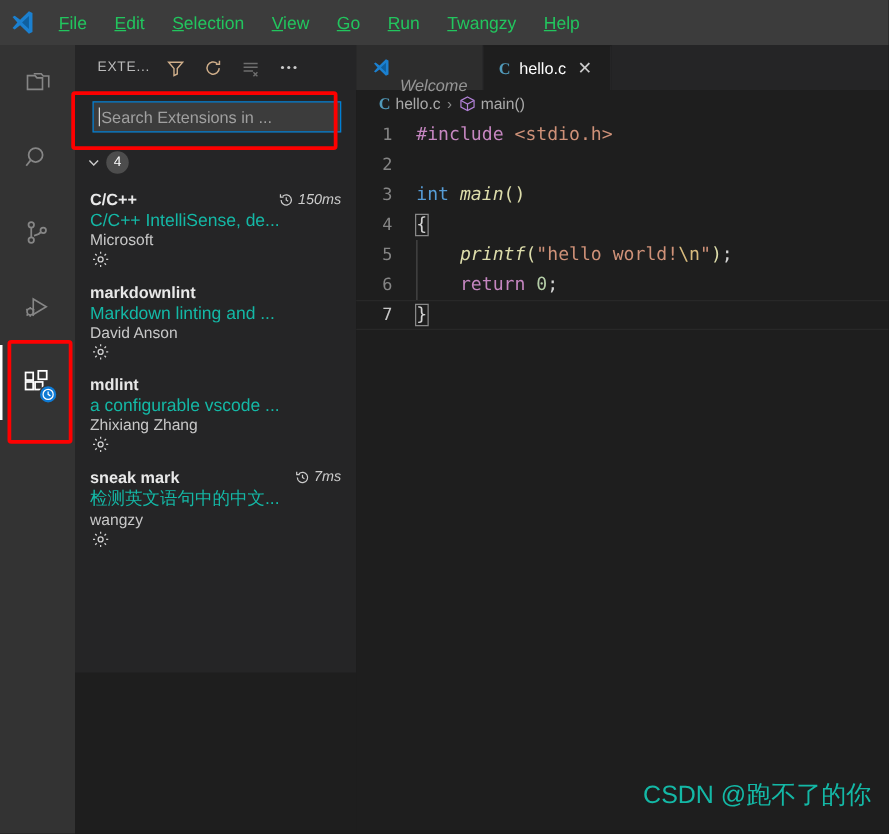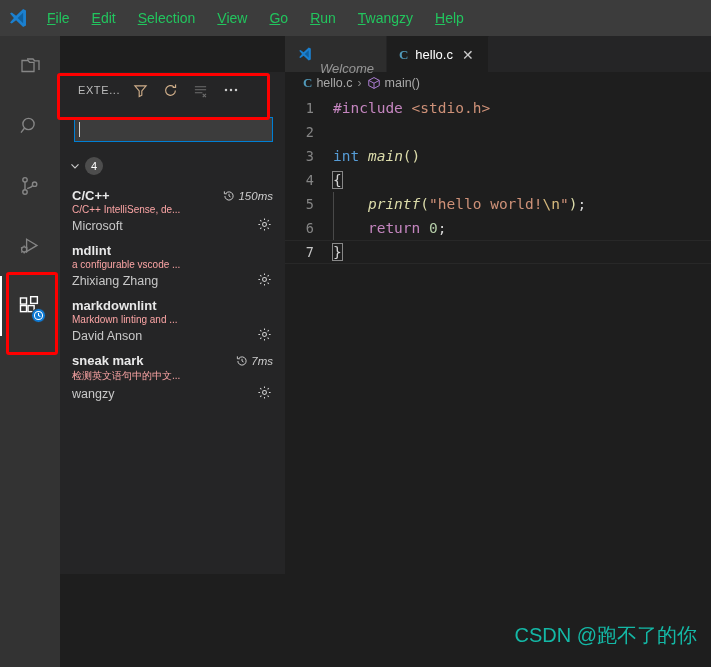--- a/index.html
+++ b/index.html
@@ -89,21 +89,20 @@
   #annot-activity { left: 6px; top: 272px; width: 52px; height: 83px; }
   #annot-search  { left: 57px; top: 73px; width: 213px; height: 47px; }
 
   
   .sidebar {
     position: absolute;
     top: 36px; left: 60px;
     width: 225px; height: 502px;
     background: #252526;
     overflow: hidden;
-    margin-top: 36px;
   }
   .side-header {
     height: 36px;
     display: flex;
     align-items: center;
     padding-left: 18px;
     gap: 11px;
   }
   .side-title {
     color: #bbbbbb;
@@ -186,31 +185,32 @@
     display: flex;
     align-items: center;
     gap: 3px;
     color: #cccccc;
     font-size: 11.5px;
     white-space: nowrap;
     flex: 0 0 auto;
     font-style: italic;
   }
   .ext-desc {
-    color: #fca5a5;
-    font-size: 10px;
+    color: #14b8a6;
+    font-size: 14px;
     margin-top: 1px;
     white-space: nowrap;
     overflow: hidden;
   }
   .ext-row3 {
     display: flex;
-    align-items: flex-end;
+    align-items: flex-start;
     justify-content: space-between;
     margin-top: 1px;
+    flex-direction: column;
   }
   .ext-pub {
     color: #c8c8c8;
     font-size: 12.5px;
     white-space: nowrap;
   }
   .ext-gear { width: 17px; height: 17px; display: flex; align-items: center; justify-content: center; cursor: pointer; }
 
   
   .editor-area {
@@ -450,20 +450,21 @@
           <circle cx="3" cy="8" r="1.25"></circle>
             <circle cx="8" cy="8" r="1.25"></circle>
             <circle cx="13" cy="8" r="1.25"></circle>
         </svg>
       </div>
     </div>
 
     <div class="search-wrap">
       <div class="search-box">
         <span class="search-caret"></span>
+        <span class="search-text">Search Extensions in ...</span>
       </div>
     </div>
 
     <div class="section-head">
       <span class="chev">
         <svg width="14" height="14" viewBox="0 0 16 16" fill="none" stroke="#cccccc" stroke-width="1.3">
           <path d="M4 6.2 8 10.2l4-4"></path>
         </svg>
       </span>
       <span class="section-badge">4</span>
@@ -492,41 +493,41 @@
             <svg width="15" height="15" viewBox="0 0 16 16" fill="none" stroke="#d0d0d0" stroke-width="1.1">
               <circle cx="8" cy="8" r="2.1"></circle>
               <path d="M8 1.5v1.8M8 12.7v1.8M1.5 8h1.8M12.7 8h1.8M3.4 3.4l1.3 1.3M11.3 11.3l1.3 1.3M12.6 3.4l-1.3 1.3M4.7 11.3l-1.3 1.3"></path>
             </svg>
           </span>
         </div>
       </div>
 
       <div class="ext-item">
         <div class="ext-row1">
-          <span class="ext-name">mdlint</span>
-        </div>
-        <div class="ext-desc">a configurable vscode ...</div>
+          <span class="ext-name">markdownlint</span>
+        </div>
+        <div class="ext-desc">Markdown linting and ...</div>
         <div class="ext-row3">
-          <span class="ext-pub">Zhixiang Zhang</span>
+          <span class="ext-pub">David Anson</span>
           <span class="ext-gear">
             <svg width="15" height="15" viewBox="0 0 16 16" fill="none" stroke="#d0d0d0" stroke-width="1.1">
               <circle cx="8" cy="8" r="2.1"></circle>
               <path d="M8 1.5v1.8M8 12.7v1.8M1.5 8h1.8M12.7 8h1.8M3.4 3.4l1.3 1.3M11.3 11.3l1.3 1.3M12.6 3.4l-1.3 1.3M4.7 11.3l-1.3 1.3"></path>
             </svg>
           </span>
         </div>
       </div>
 
       <div class="ext-item">
         <div class="ext-row1">
-          <span class="ext-name">markdownlint</span>
-        </div>
-        <div class="ext-desc">Markdown linting and ...</div>
+          <span class="ext-name">mdlint</span>
+        </div>
+        <div class="ext-desc">a configurable vscode ...</div>
         <div class="ext-row3">
-          <span class="ext-pub">David Anson</span>
+          <span class="ext-pub">Zhixiang Zhang</span>
           <span class="ext-gear">
             <svg width="15" height="15" viewBox="0 0 16 16" fill="none" stroke="#d0d0d0" stroke-width="1.1">
               <circle cx="8" cy="8" r="2.1"></circle>
               <path d="M8 1.5v1.8M8 12.7v1.8M1.5 8h1.8M12.7 8h1.8M3.4 3.4l1.3 1.3M11.3 11.3l1.3 1.3M12.6 3.4l-1.3 1.3M4.7 11.3l-1.3 1.3"></path>
             </svg>
           </span>
         </div>
       </div>
 
       <div class="ext-item">

